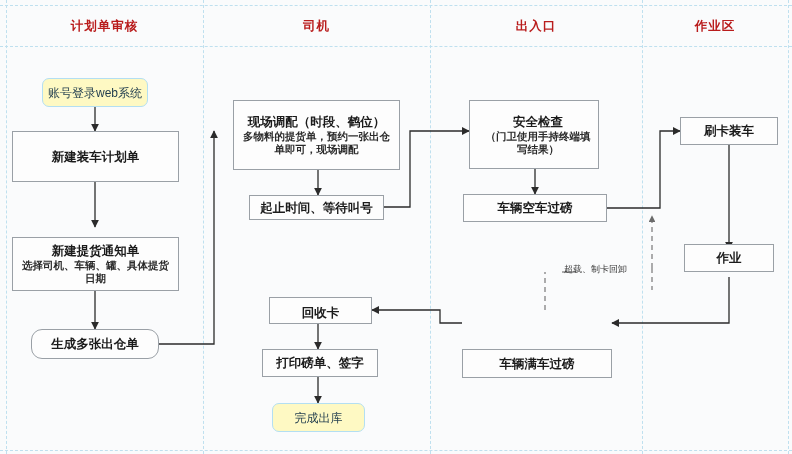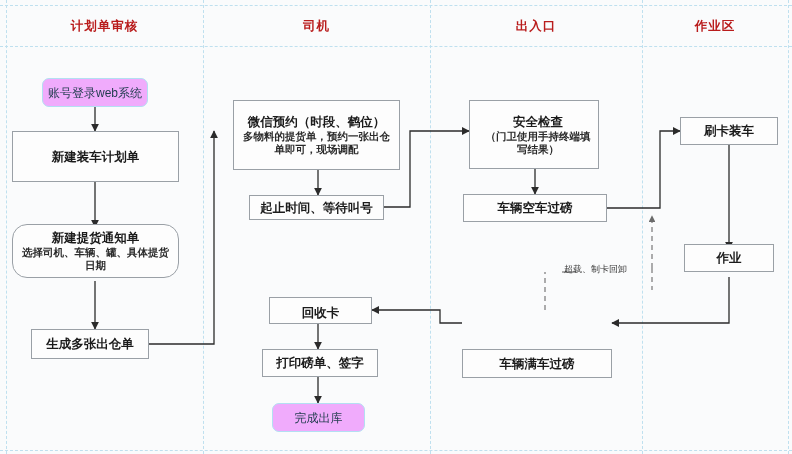--- a/index.html
+++ b/index.html
@@ -62,21 +62,21 @@
     line-height: 16px;
     white-space: nowrap;
   }
   .node .t2 {
     font-size: 10.5px;
     font-weight: bold;
     line-height: 13px;
     color: #2a2a2a;
   }
   .node.terminal {
-    background: #f0abfc;
+    background: #fef9c3;
     border: 1px solid #b3dff2;
     border-radius: 7px;
     color: #1f3b4d;
   }
   .node.terminal .t1 {
     font-weight: normal;
     font-size: 12px;
   }
   
   .edge-label {
@@ -165,31 +165,31 @@
   <div class="edge-label" style="left:564px; top:264px;">超载、制卡回卸</div>
 
   <div class="node terminal" style="left:42px; top:78px; width:106px; height:29px;">
     <span class="t1">账号登录web系统</span>
   </div>
 
   <div class="node" style="left:12px; top:131px; width:167px; height:51px;">
     <span class="t1">新建装车计划单</span>
   </div>
 
-  <div class="node" style="left:12px; top:224px; width:167px; height:54px;border-radius:15px;">
+  <div class="node" style="left:12px; top:237px; width:167px; height:54px;">
     <span class="t1">新建提货通知单</span>
     <span class="t2">选择司机、车辆、罐、具体提货日期</span>
   </div>
 
-  <div class="node" style="left:31px; top:329px; width:118px; height:30px;">
+  <div class="node" style="left:31px; top:329px; width:128px; height:30px;border-radius:11px;">
     <span class="t1">生成多张出仓单</span>
   </div>
 
   <div class="node" style="left:233px; top:100px; width:167px; height:70px;">
-    <span class="t1">微信预约（时段、鹤位）</span>
+    <span class="t1">现场调配（时段、鹤位）</span>
     <span class="t2">多物料的提货单，预约一张出仓单即可，现场调配</span>
   </div>
 
   <div class="node" style="left:249px; top:195px; width:135px; height:25px;">
     <span class="t1">起止时间、等待叫号</span>
   </div>
 
   <div class="node" style="left:269px; top:297px; width:103px; height:27px;justify-content:flex-end;">
     <span class="t1">回收卡</span>
   </div>

